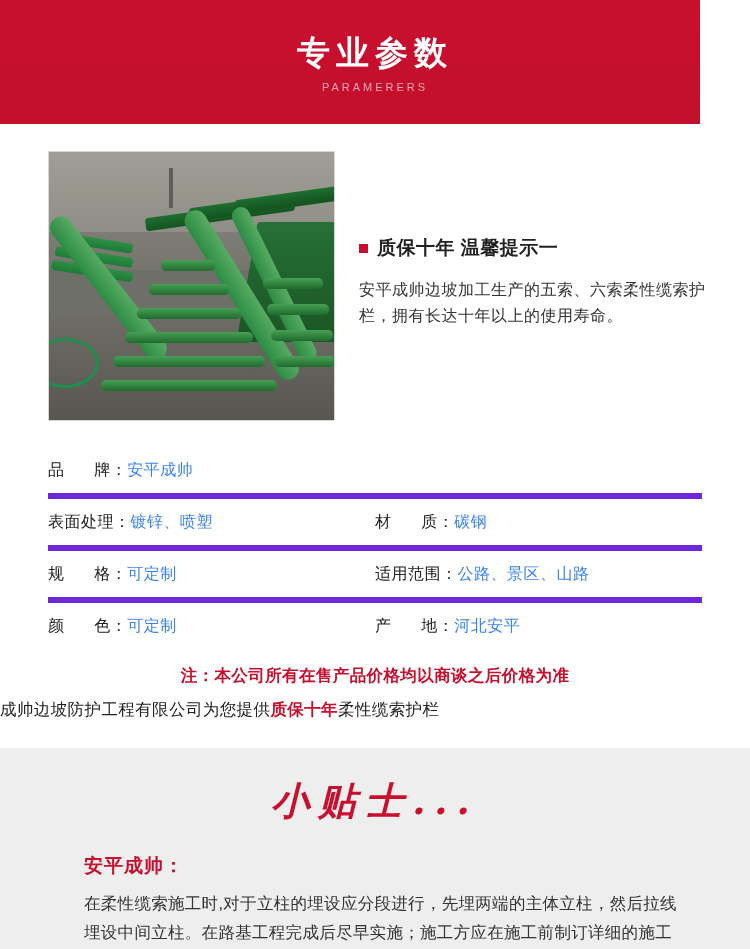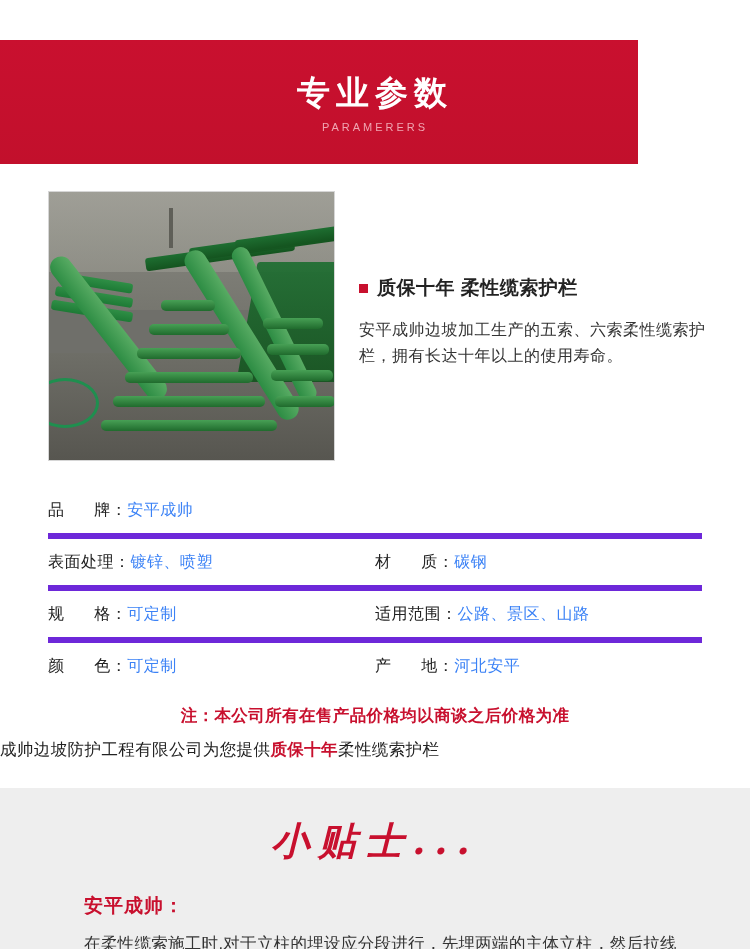--- a/index.html
+++ b/index.html
@@ -11,26 +11,25 @@
     height: 949px;
     background: #ffffff;
     font-family: "Liberation Sans", sans-serif;
     overflow: hidden;
     position: relative;
   }
 
   
   .banner {
     position: relative;
-    width: 638px;
+    width: 700px;
     height: 124px;
     background: #c8102e;
     background: linear-gradient(180deg, #c9102f 0%, #c2102c 100%);
     overflow: visible;
-    margin-top: 40px;
   }
   .banner-inner {
     position: absolute;
     left: 0; top: 0;
     width: 750px; height: 124px;
     display: flex;
     flex-direction: column;
     align-items: center;
     justify-content: center;
   }
@@ -272,21 +271,21 @@
       <div class="bar" style="left:222px;top:178px;width:62px;"></div>
       <div class="bar" style="left:226px;top:204px;width:60px;"></div>
 
       <div class="hose" style="left:-18px;top:186px;width:62px;height:44px;"></div>
       <div class="post" style="left:120px;top:16px;width:4px;height:40px;"></div>
     </div>
 
     <div class="right-col">
       <div class="bullet-line">
         <span class="bullet-sq"></span>
-        <span class="bullet-title">质保十年 柔性缆索护栏</span>
+        <span class="bullet-title">质保十年 温馨提示一</span>
       </div>
       <div class="bullet-body">安平成帅边坡加工生产的五索、六索柔性缆索护栏，拥有长达十年以上的使用寿命。</div>
     </div>
   </div>
 
   <div class="spec-table">
 
     <div class="spec-row">
       <div class="spec-cell">
         <span class="k">品      牌：</span>

